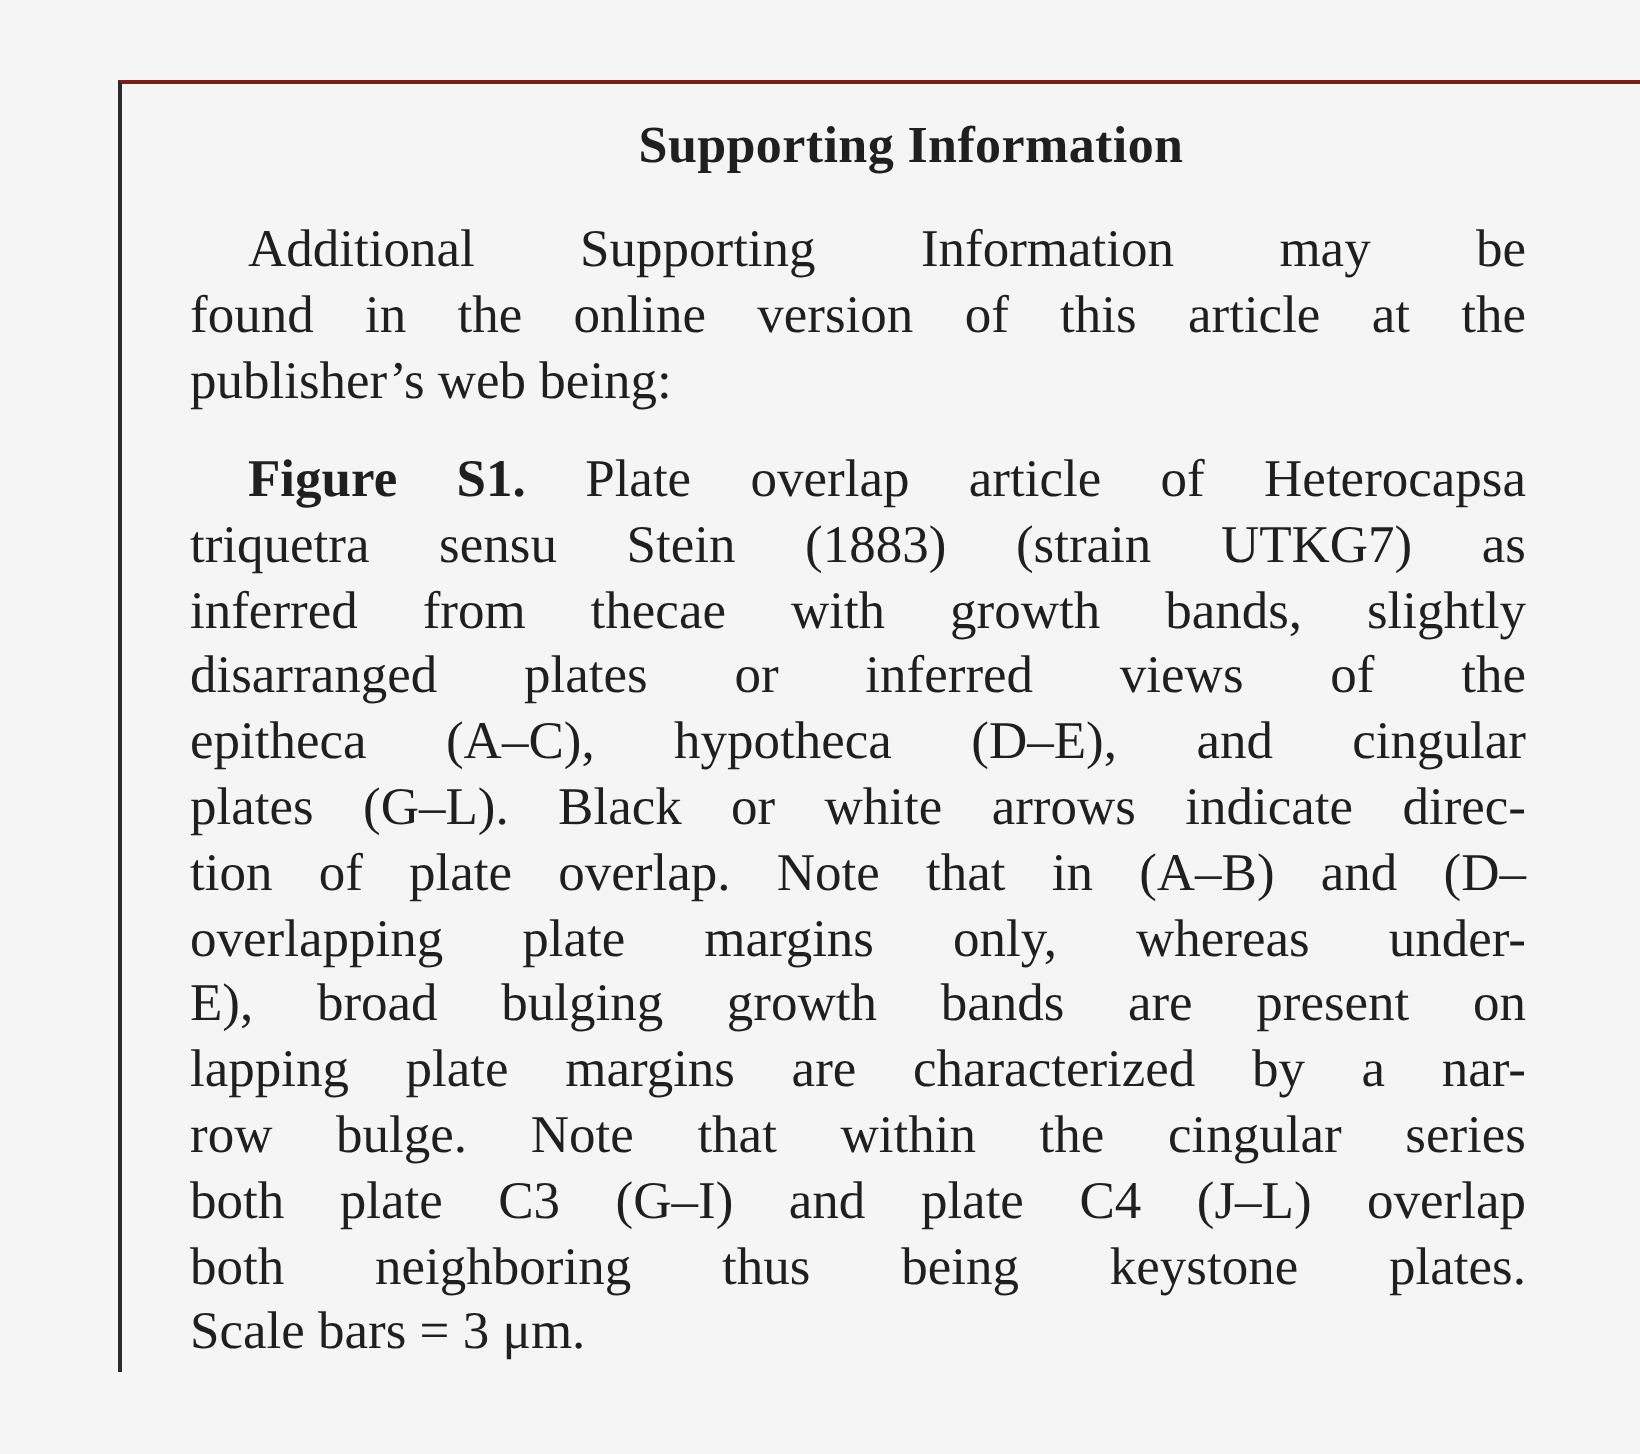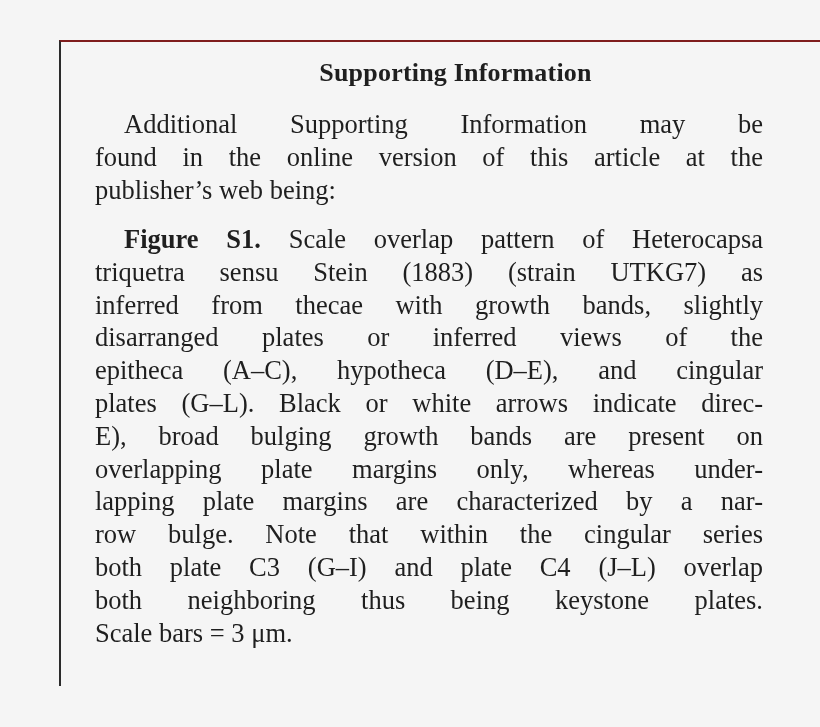--- a/index.html
+++ b/index.html
@@ -64,27 +64,28 @@
 <div class="box">
   <div class="title">Supporting Information</div>
 
   <div class="para intro">
     <span class="line indent">Additional Supporting Information may be</span>
     <span class="line">found in the online version of this article at the</span>
     <span class="line last">publisher’s web being:</span>
   </div>
 
   <div class="para figure">
-    <span class="line indent"><span class="b">Figure S1.</span><span style="white-space:pre"> Scale overlap pattern of </span><span class="i">Heterocapsa</span></span>
+    <span class="line indent"><span class="b">Figure S1.</span><span style="white-space:pre"> Plate overlap article of </span><span class="i">Heterocapsa</span></span>
     <span class="line"><span class="i">triquetra</span><span style="white-space:pre"> sensu Stein (1883) (strain UTKG7) as</span></span>
     <span class="line">inferred from thecae with growth bands, slightly</span>
     <span class="line">disarranged plates or inferred views of the</span>
     <span class="line">epitheca (A–C), hypotheca (D–E), and cingular</span>
     <span class="line">plates (G–L). Black or white arrows indicate direc-</span>
+    <span class="line">tion of plate overlap. Note that in (A–B) and (D–</span>
+    <span class="line">overlapping plate margins only, whereas under-</span>
     <span class="line">E), broad bulging growth bands are present on</span>
-    <span class="line">overlapping plate margins only, whereas under-</span>
     <span class="line">lapping plate margins are characterized by a nar-</span>
     <span class="line">row bulge. Note that within the cingular series</span>
     <span class="line">both plate C3 (G–I) and plate C4 (J–L) overlap</span>
     <span class="line">both neighboring thus being keystone plates.</span>
     <span class="line last">Scale bars = 3 μm.</span>
   </div>
 </div>
 
 </body></html>

